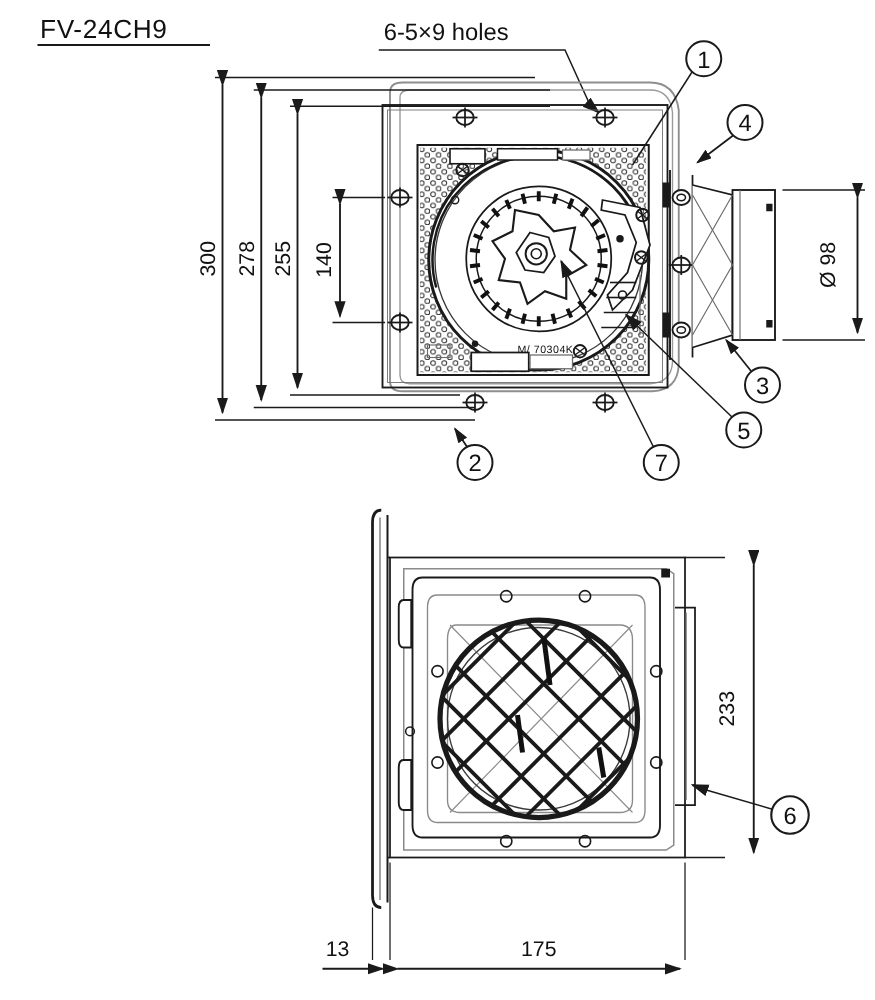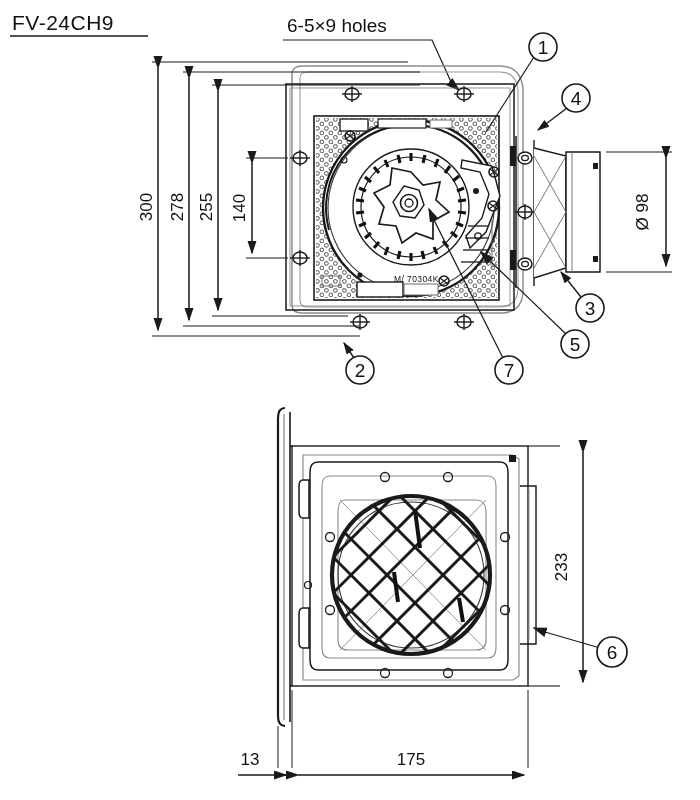--- a/index.html
+++ b/index.html
@@ -1,18 +1,18 @@
 <!DOCTYPE html>
 <html><head>
 <meta charset="utf-8">
 <style>
   html,body{margin:0;padding:0;background:#ffffff;}
   body{width:700px;height:800px;position:relative;overflow:hidden;
        font-family:"Liberation Sans", sans-serif;color:#000;}
-  #stage{position:absolute;left:0;top:0;width:620px;height:800px;}
+  #stage{position:absolute;left:0;top:0;width:620px;height:800px;padding-left:20px;}
   svg{display:block;}
   .t{font-family:"Liberation Sans", sans-serif;fill:#111;}
   .title{font-size:21px;letter-spacing:0.5px;}
   .note{font-size:19px;}
   .dim{font-size:17px;}
   .bal{font-size:19px;}
 </style>
 </head>
 <body>
 

